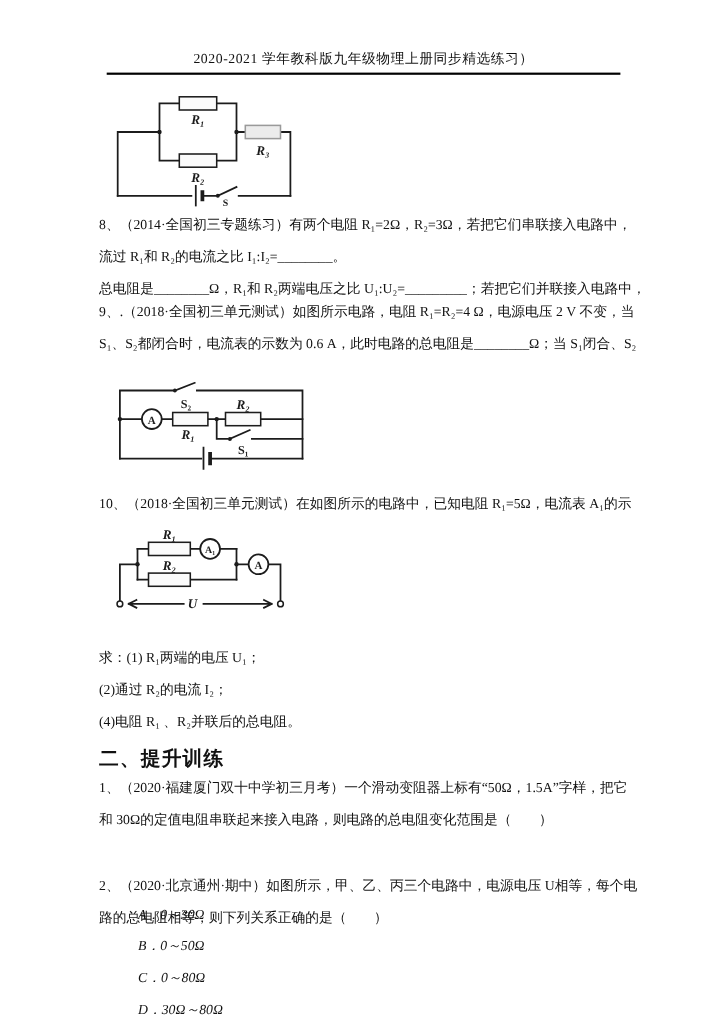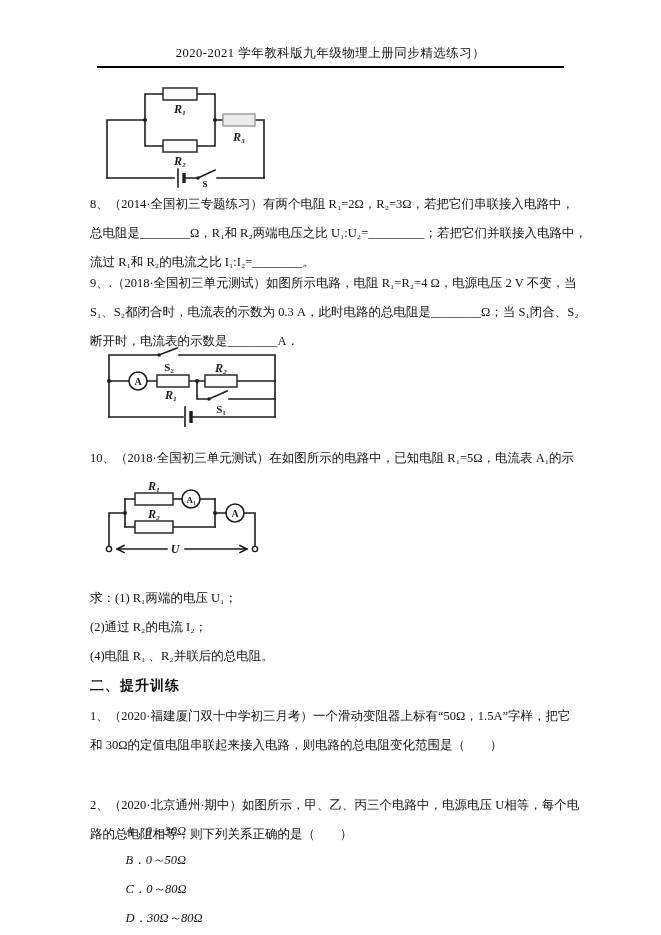--- a/index.html
+++ b/index.html
@@ -26,21 +26,21 @@
   .wire{stroke:#1c1c1c;stroke-width:1.6;fill:none;stroke-linecap:square;}
   .thick{stroke:#1c1c1c;stroke-width:3.4;fill:none;}
   .rbox{fill:#fbfbfb;stroke:#1c1c1c;stroke-width:1.4;}
   .rbox3{fill:#ececec;stroke:#9a9a9a;stroke-width:1.4;}
   .node{fill:#1c1c1c;stroke:none;}
   .term{fill:#ffffff;stroke:#1c1c1c;stroke-width:1.4;}
   .meter{fill:#ffffff;stroke:#1c1c1c;stroke-width:1.6;}
   .flab{font-family:"Liberation Serif","DejaVu Serif",serif;font-size:11px;fill:#1c1c1c;font-weight:bold;}
   .flab-it{font-family:"Liberation Serif","DejaVu Serif",serif;font-size:12px;font-style:italic;fill:#1c1c1c;font-weight:bold;}
   .mlab{font-family:"Liberation Serif","DejaVu Serif",serif;font-size:10px;fill:#1c1c1c;font-weight:bold;text-anchor:middle;}
-  .sec-heading{font-size:14px;font-weight:bold;letter-spacing:1px;font-family:"Liberation Sans","DejaVu Sans",sans-serif;}
+  .sec-heading{font-size:18px;font-weight:bold;letter-spacing:1px;font-family:"Liberation Sans","DejaVu Sans",sans-serif;}
   .opts{position:absolute;left:113px;font-size:12.5px;line-height:29px;white-space:pre;}
   .opts span{display:inline-block;}
   .opts span:nth-child(1){width:94px;}
   .opts span:nth-child(2){width:123px;}
   .opts span:nth-child(3){width:115px;}
 </style>
 </head>
 <body>
 
 <div class="page">
@@ -64,28 +64,27 @@
       <path class="wire" d="M101,98 L118,90"></path>
       <text class="flab-it" x="83" y="33" text-anchor="middle">R₁</text>
       <text class="flab-it" x="83" y="85" text-anchor="middle">R₂</text>
       <text class="flab-it" x="142" y="61" text-anchor="middle">R₃</text>
       <text class="flab" x="108" y="107" text-anchor="middle" style="font-size:9px">S</text>
     </svg>
   </div>
 
   <div class="block" style="top:190px;">
     <div class="tline">8、（2014·全国初三专题练习）有两个电阻 R₁=2Ω，R₂=3Ω，若把它们串联接入电路中，</div>
+    <div class="tline">流过 R₁和 R₂的电流之比 I₁:I₂=________。</div>
     <div class="tline">总电阻是________Ω，R₁和 R₂两端电压之比 U₁:U₂=_________；若把它们并联接入电路中，</div>
-    <div class="tline">流过 R₁和 R₂的电流之比 I₁:I₂=________。</div>
   </div>
 
   <div class="block" style="top:269px;">
     <div class="tline">9、.（2018·全国初三单元测试）如图所示电路，电阻 R₁=R₂=4 Ω，电源电压 2 V 不变，当</div>
-    <div class="tline">S₁、S₂都闭合时，电流表的示数为 0.3 A，此时电路的总电阻是________Ω；当 S₁闭合、S₂</div>
-    <div class="tline">断开时，电流表的示数是________A．</div>
+    <div class="tline">S₁、S₂都闭合时，电流表的示数为 0.6 A，此时电路的总电阻是________Ω；当 S₁闭合、S₂</div>
   </div>
 
   <div class="fig" style="top:347px;left:99px;">
     <svg width="186" height="80" viewBox="0 0 186 80">
       <path class="wire" d="M10,8 H58 M80,8 H176 M10,8 V70 M176,8 V70"></path>
       <circle class="node" cx="60" cy="8" r="1.8"></circle>
       <path class="wire" d="M60,8 L78,1"></path>
       <circle class="node" cx="10" cy="34" r="2"></circle>
       <path class="wire" d="M10,34 H30 M48,34 H58 M90,34 H96 M98,34 H106 M138,34 H176"></path>
       <circle class="meter" cx="39" cy="34" r="9"></circle>

